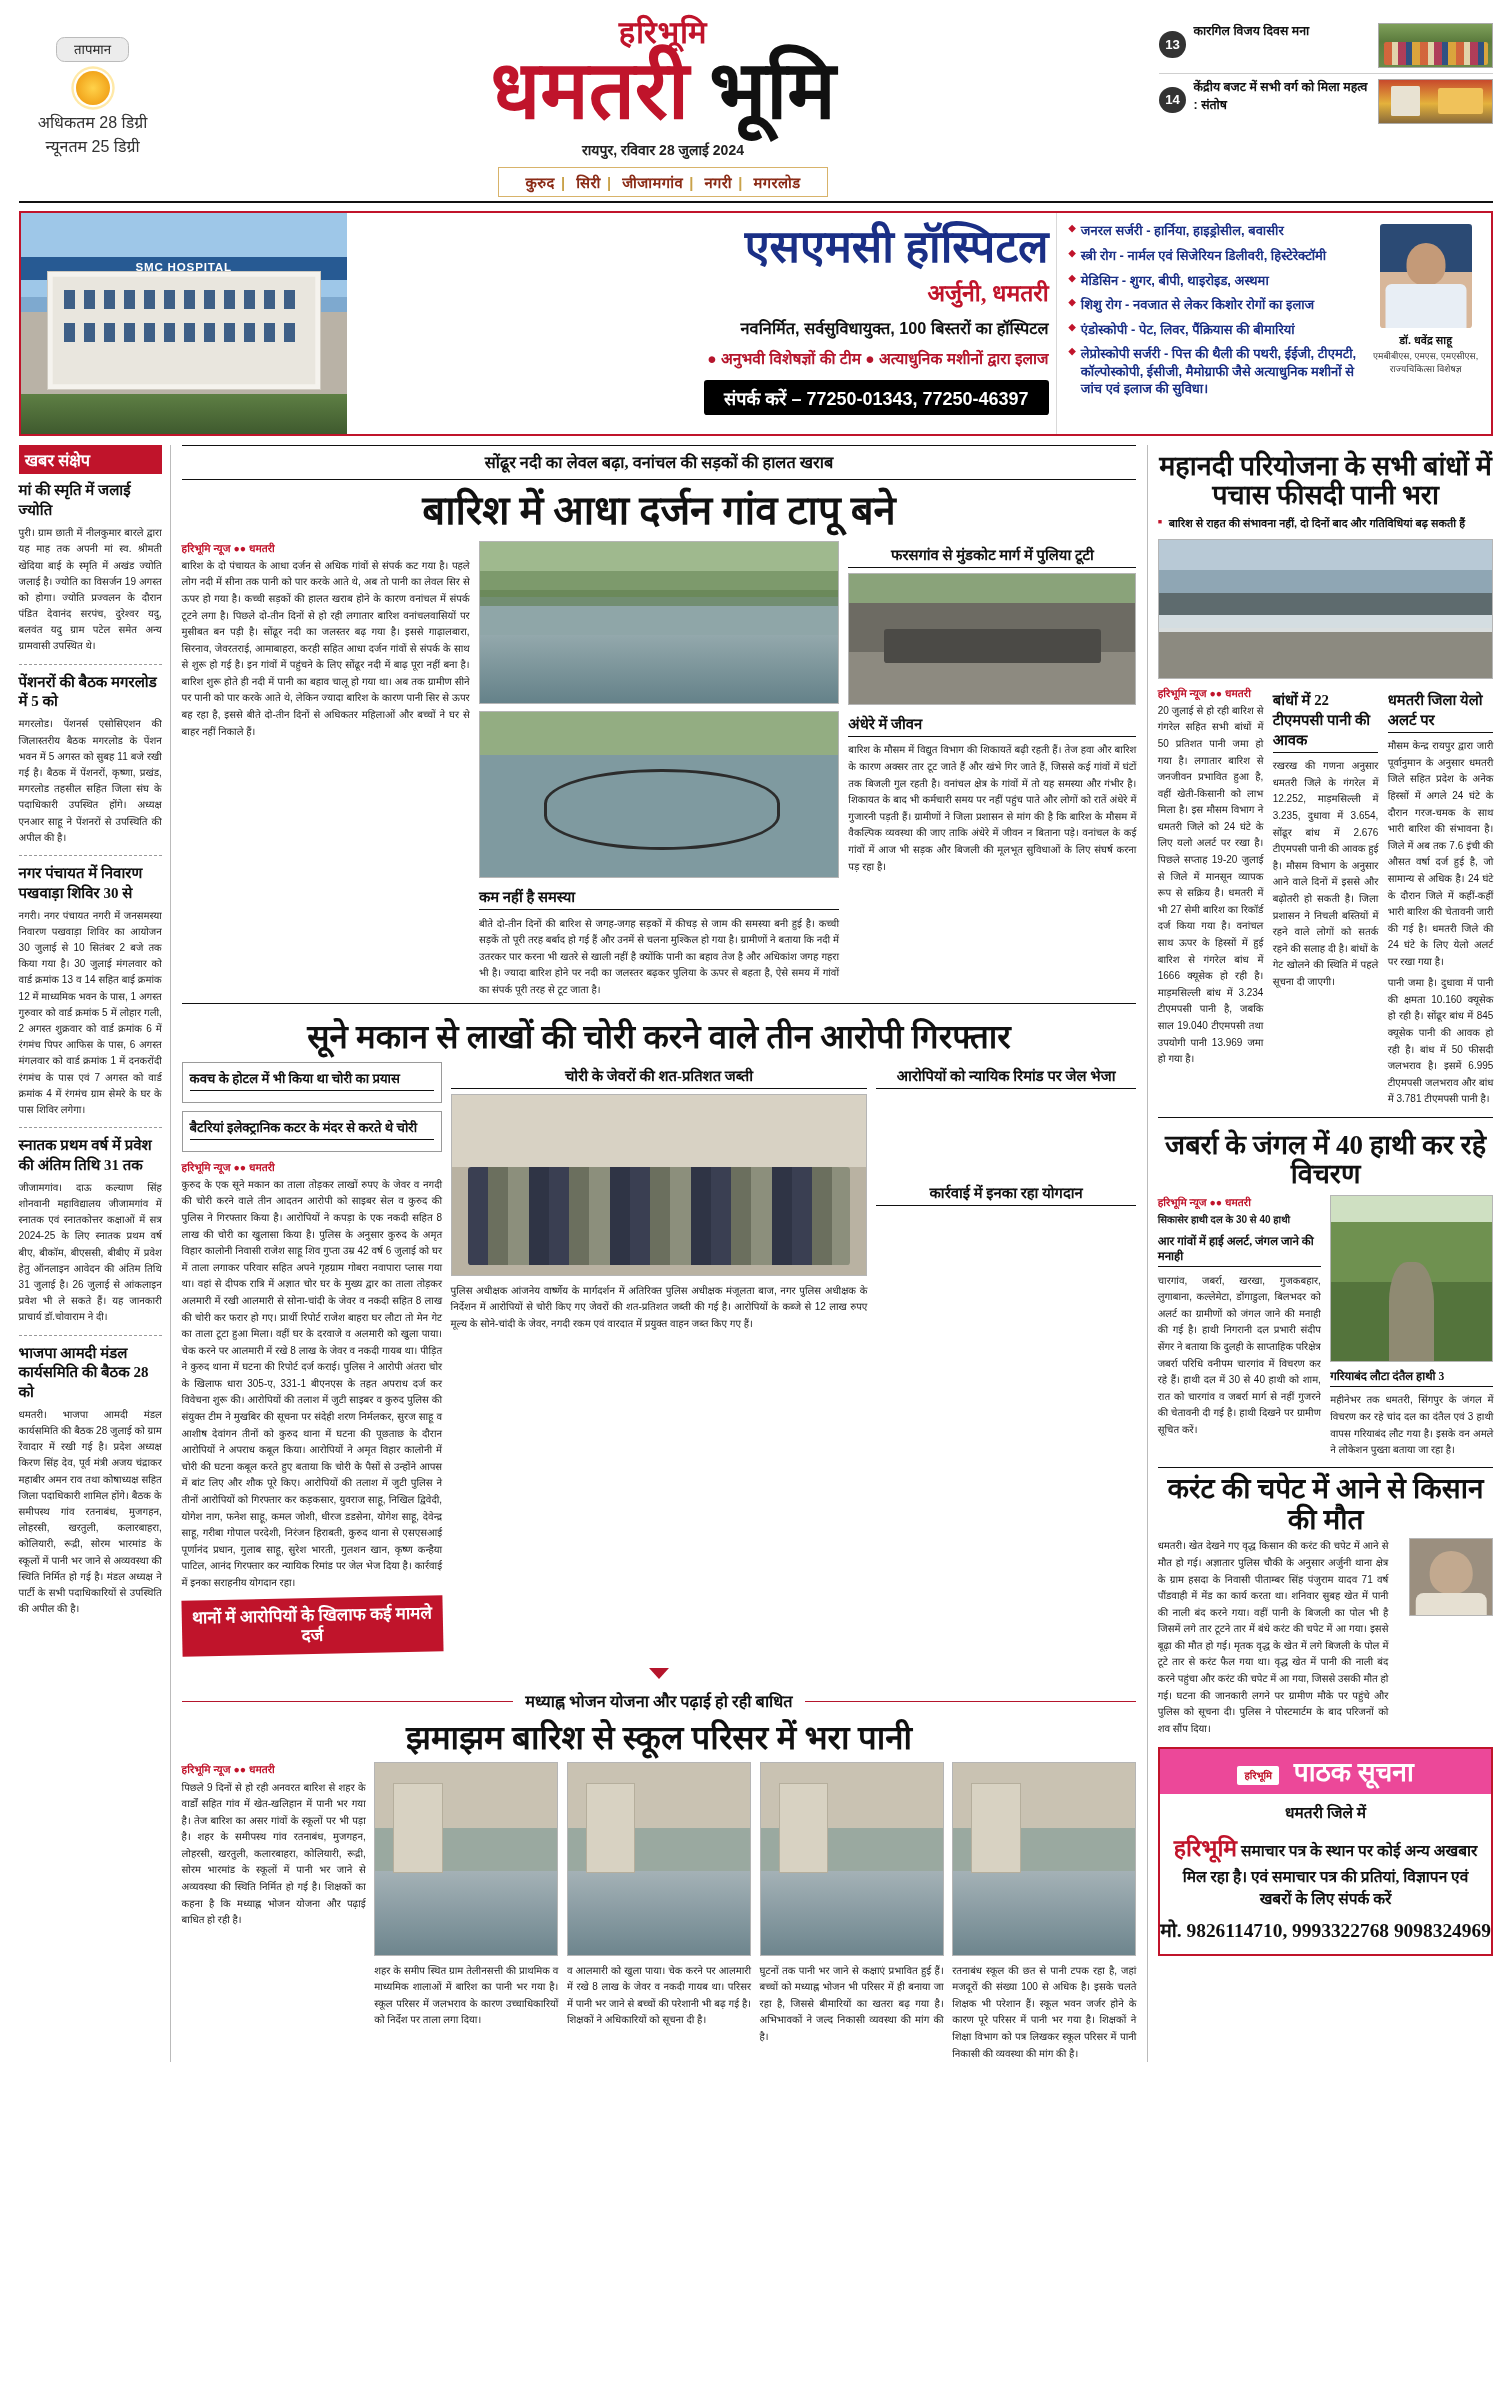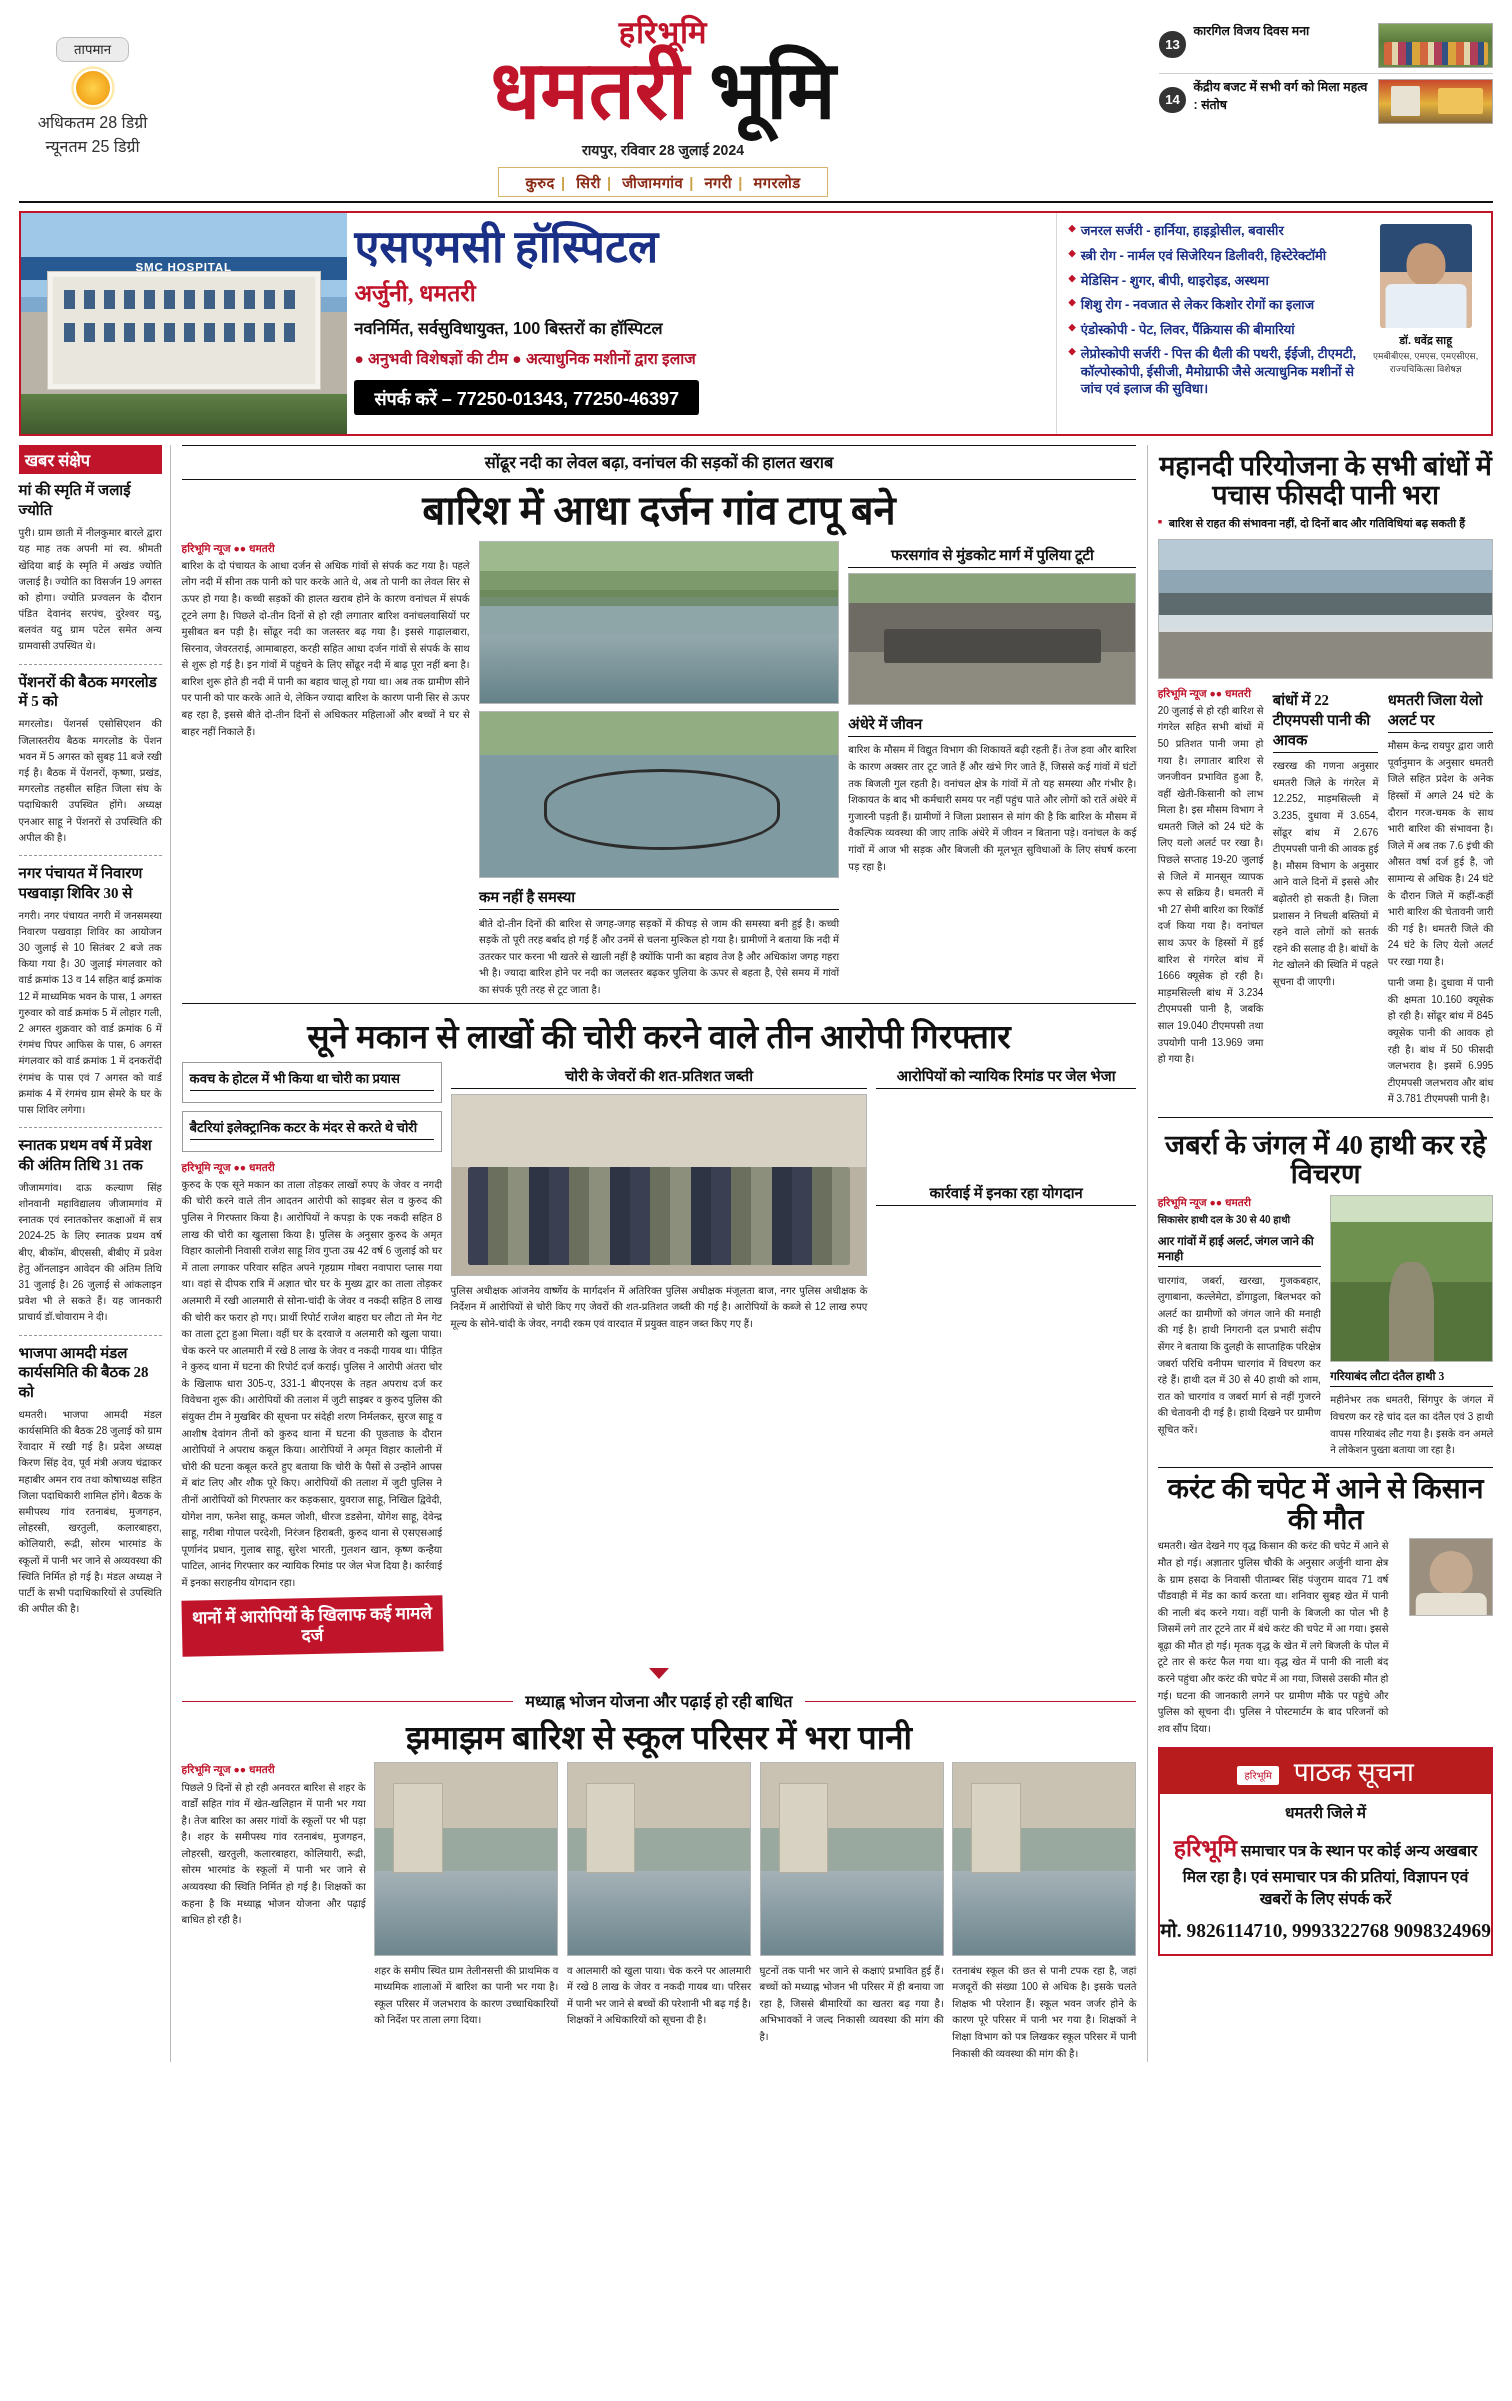--- a/index.html
+++ b/index.html
@@ -175,21 +175,21 @@
   .ad-photo .lawn {
     position: absolute; left: 0; right: 0; bottom: 0; height: 18%;
     background: linear-gradient(to bottom, #5e7f44, #3f5a2e);
   }
   .ad-photo .smc {
     position: absolute; left: 50%; transform: translateX(-50%);
     top: 21%; color: #fff; font-size: 11.6px; font-weight: bold; letter-spacing: 0.8px;
   }
   .ad-mid {
     flex: 1; padding: 11px 7.8px 7.8px 7.8px; text-align: center;
-    display: flex; flex-direction: column; align-items: flex-start; justify-content: flex-start;
+    display: flex; flex-direction: column; align-items: flex-end; justify-content: flex-start;
   }
   .ad-title {
     font-family: "Liberation Serif", serif;
     font-size: 45px; font-weight: bold; color: #1a2f86; line-height: 1.05;
   }
   .ad-sub1 { font-size: 23px; color: #c0142b; font-weight: bold; margin-top: 4.7px; font-family:"Liberation Serif",serif; }
   .ad-sub2 { font-size: 16.3px; color: #111; margin-top: 9.3px; font-weight: bold; }
   .ad-sub3 { font-size: 15.5px; color: #b5152c; margin-top: 7.8px; font-weight: bold; }
   .ad-contact {
     margin-top: 11px;
@@ -414,22 +414,22 @@
   .tri {
     width: 0; height: 0; border-left: 10px solid transparent; border-right: 10px solid transparent;
     border-top: 11px solid #b5152c; margin: 0 auto 3.1px auto;
   }
 
   
   .notice {
     border: 2.3px solid #c0142b; margin-top: 9.3px; padding: 0 0 9.3px 0; text-align: center;
   }
   .notice-head {
-    background: #b91c1c; color: #fff; font-family: "Liberation Serif", serif;
-    font-size: 26.4px; font-weight: normal; padding: 4.7px 0; position: relative;
+    background: #ec4899; color: #fff; font-family: "Liberation Serif", serif;
+    font-size: 26.4px; font-weight: bold; padding: 4.7px 0; position: relative;
   }
   .notice-logo {
     display: inline-block; background: #fff; color: #c0142b; font-size: 10px;
     border: 0.8px solid #fff; padding: 1.6px 6.2px; border-radius: 1.6px; margin-right: 7.8px;
     vertical-align: middle; font-family: "Liberation Serif", serif;
   }
   .notice-body {
     font-size: 15.5px; font-weight: bold; color: #111; line-height: 1.45; padding: 7.8px 9.3px 0 9.3px;
     font-family: "Liberation Serif", serif;
   }

